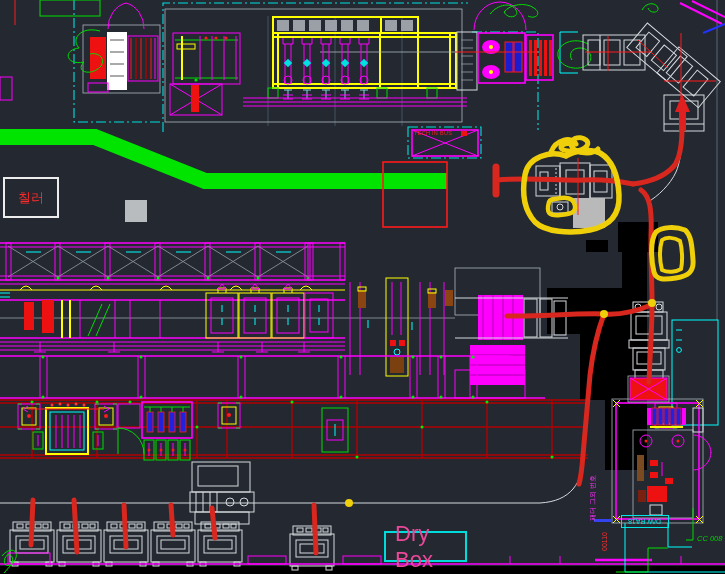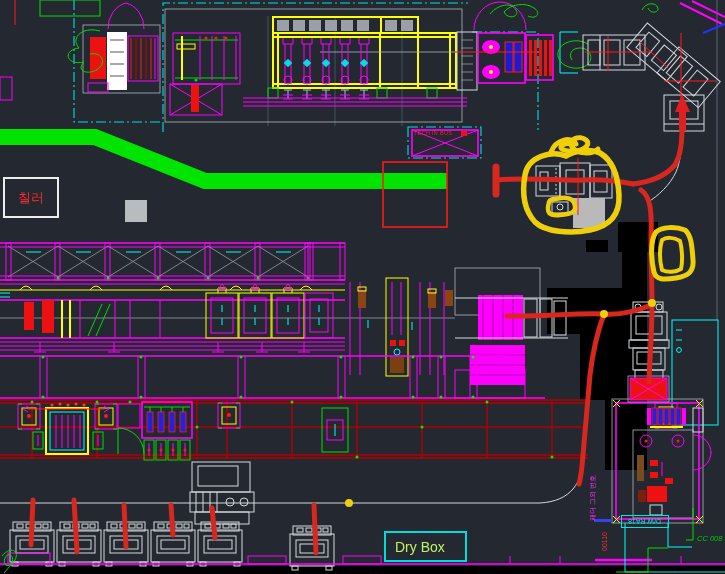--- a/index.html
+++ b/index.html
@@ -17,21 +17,21 @@
   .w{stroke:#d6dade;fill:none;stroke-width:1;}
   .w0{stroke:#aeb6bd;fill:none;stroke-width:.8;}
   .dr{stroke:#b40000;fill:none;stroke-width:1.4;}
   .gray{stroke:#8a9298;fill:none;stroke-width:.9;}
   .mark-r{stroke:#d8271e;fill:none;stroke-linecap:round;stroke-linejoin:round;}
   .mark-y{stroke:#eecf0a;fill:none;stroke-linecap:round;stroke-linejoin:round;}
   .box-white{position:absolute;border:2px solid #ececec;display:flex;align-items:center;justify-content:center;
              font-size:13px;color:#ff2a2a;}
   #au-box span{white-space:nowrap;margin-left:-6px;}
   #dry-box{position:absolute;left:384px;top:531px;width:70px;height:27px;border:2px solid #00dcdc;
-           color:#bef264;font-size:14px;display:flex;align-items:center;padding-left:9px;}
+           color:#ec4899;font-size:22px;display:flex;align-items:center;padding-left:9px;}
   #tech-note{position:absolute;left:414px;top:130px;width:58px;font-size:5.5px;color:#ff2020;letter-spacing:.3px;}
   #dw-box{position:absolute;left:621px;top:515px;width:46px;height:11px;border:1px solid #00e5e5;
           display:flex;align-items:center;justify-content:center;}
   #dw-box span{font-size:7px;color:#00e5e5;transform:rotate(180deg);white-space:nowrap;}
   #cc-code{position:absolute;left:697px;top:534px;font-size:7.5px;color:#00d000;white-space:nowrap;font-style:italic;}
   #red-code{position:absolute;left:601px;top:551px;font-size:7px;color:#ff3030;transform:rotate(-90deg);
             transform-origin:0 0;white-space:nowrap;}
   #pink-note{position:absolute;left:588px;top:521px;font-size:7px;color:#ff30ff;transform:rotate(-90deg);
              transform-origin:0 0;white-space:nowrap;}
 </style>

